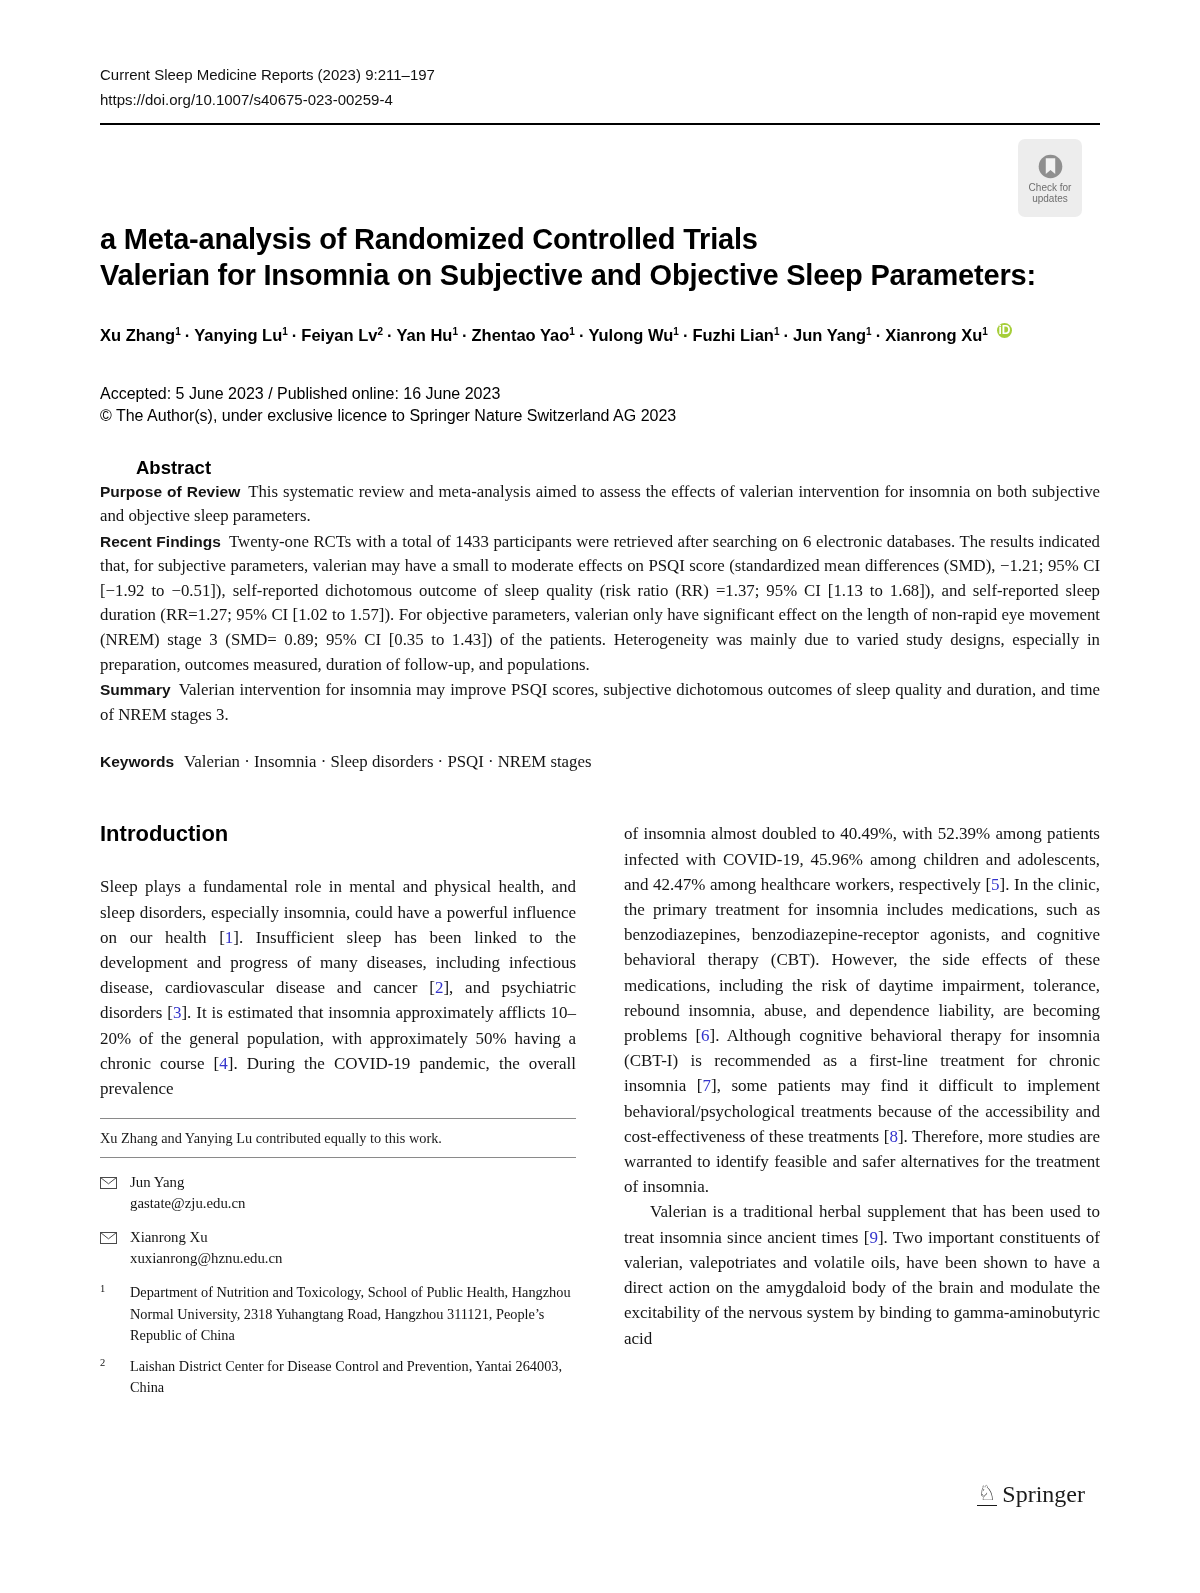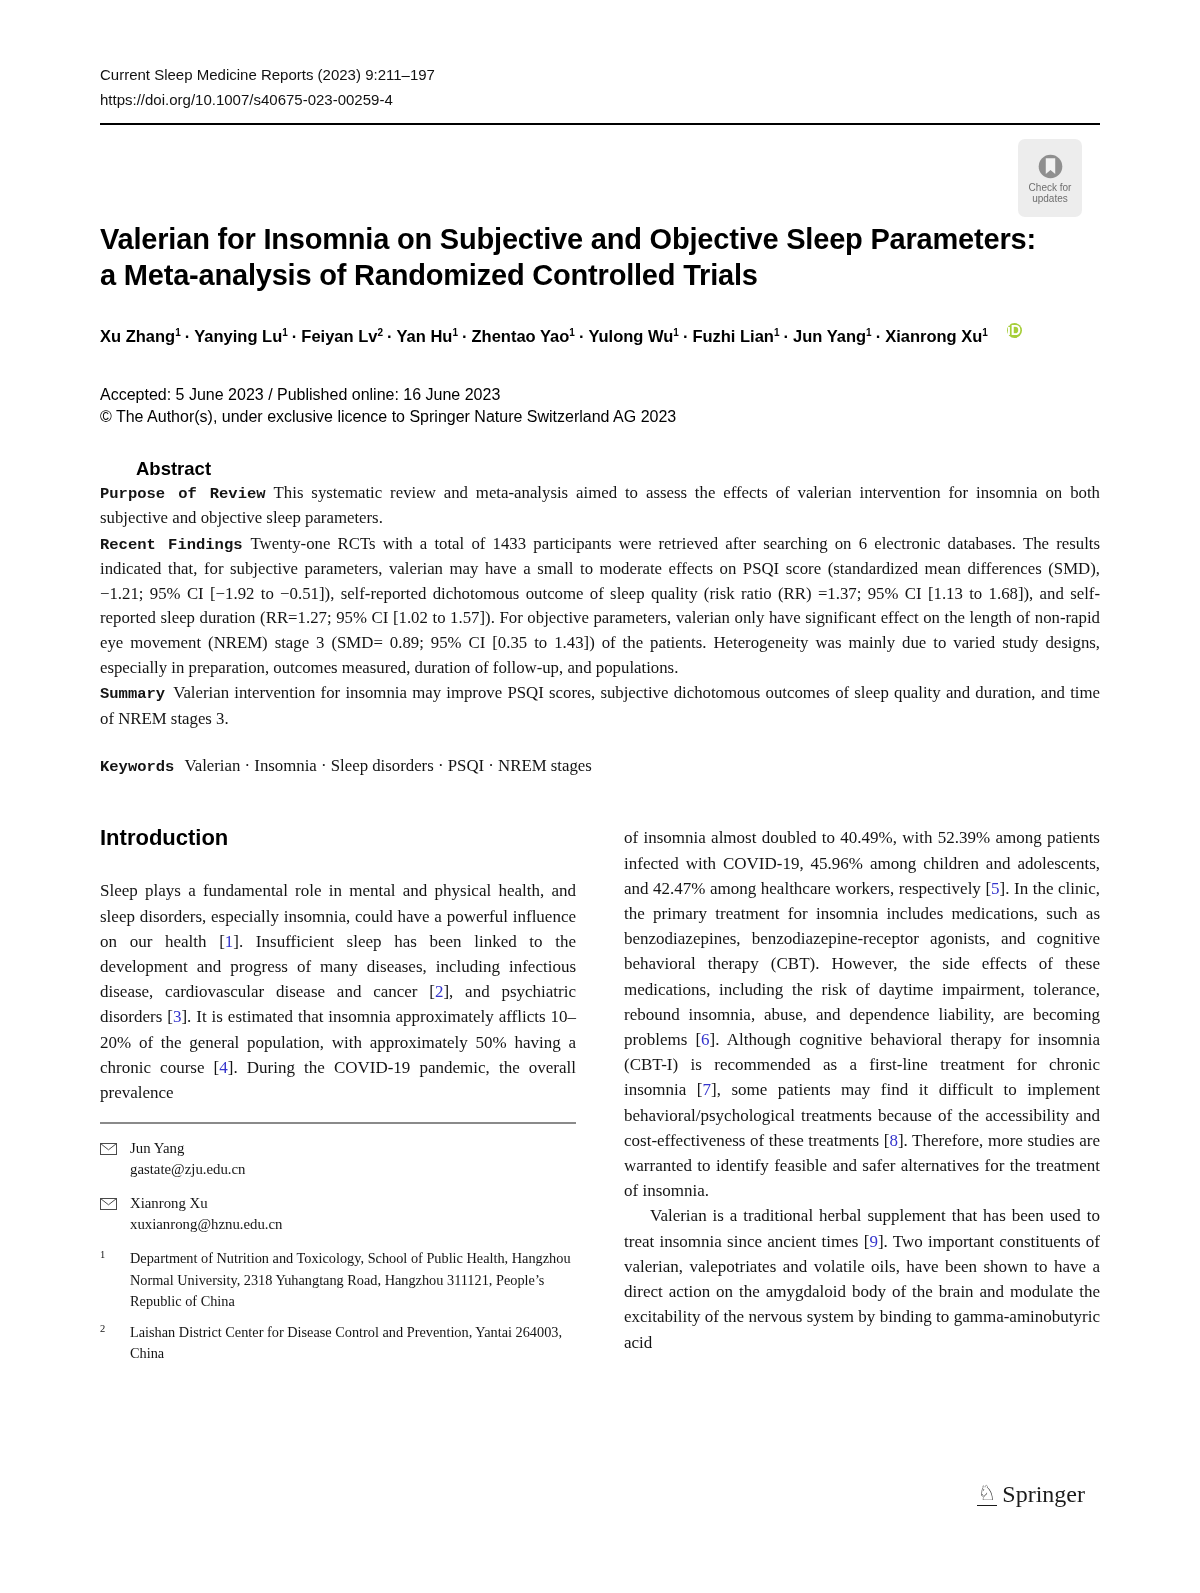--- a/index.html
+++ b/index.html
@@ -30,29 +30,29 @@
   .check-badge .cb-text { font-family:"Liberation Sans", sans-serif; font-size:10px; line-height:11px; color:#6e6e6e; text-align:center; margin-top:2px; }
 
   
   .title { font-family:"Liberation Sans", sans-serif; font-weight:bold; font-size:29px; line-height:36px; letter-spacing:-0.2px; color:#000; }
   .authors { margin-top:30px; font-family:"Liberation Sans", sans-serif; font-weight:bold; font-size:16.5px; color:#000; }
   .authors sup { font-size:10px; vertical-align:super; }
   .author-sep { font-weight:bold; padding:0 4px; }
   .orcid {
     display:inline-block; width:15px; height:15px; border-radius:50%;
     background:#a6ce39; color:#fff; font-family:"Liberation Sans", sans-serif;
-    font-size:14px; font-weight:bold; line-height:15px;
-    vertical-align:super; margin-left:19px; cursor:pointer;
+    font-size:12px; font-weight:bold; text-align:center; line-height:15px;
+    vertical-align:super; margin-left:9px; cursor:pointer;
   }
   .accepted { margin-top:38px; font-family:"Liberation Sans", sans-serif; font-size:16px; line-height:22px; color:#000000; }
 
   
   .abs-head { margin-top:30px; font-family:"Liberation Sans", sans-serif; font-weight:bold; font-size:18.5px; color:#000;margin-left:36px; }
   .abs-para { font-size:16.8px; line-height:24.6px; text-align:justify; margin-top:1px; }
-  .run-label { font-family:Liberation Mono, monospace; font-weight:bold; font-size:15.5px; padding-right:8px; }
+  .run-label { font-family:Liberation Sans, sans-serif; font-weight:bold; font-size:15.5px; padding-right:8px; }
   .keywords { margin-top:25px; font-size:16.8px; }
   .keywords .run-label { padding-right:10px; }
 
   
   .cols { display:flex; gap:48px; margin-top:49px; }
   .col { width:476px; }
   .sec-head { font-family:"Liberation Sans", sans-serif; font-weight:bold; font-size:22px; color:#000; }
   .body-para { font-size:17px; line-height:25.2px; text-align:justify; }
   .col-left .body-para { margin-top:27px; }
   .indent { text-indent:26px; }
@@ -99,22 +99,22 @@
           <path d="M7.8 4.6 h8.4 v14 l-4.2 -3.6 -4.2 3.6 z" fill="#f2f2f2"></path>
         </svg>
         <div class="cb-text">
           <div>Check for</div>
           <div>updates</div>
         </div>
       </div>
     </div>
 
     <div class="title">
+      <div>a Meta-analysis of Randomized Controlled Trials</div>
       <div>Valerian for Insomnia on Subjective and Objective Sleep Parameters:</div>
-      <div>a Meta-analysis of Randomized Controlled Trials</div>
     </div>
 
     <div class="authors">
       <span><span>Xu Zhang</span><sup>1</sup></span><span class="author-sep">·</span><span><span>Yanying Lu</span><sup>1</sup></span><span class="author-sep">·</span><span><span>Feiyan Lv</span><sup>2</sup></span><span class="author-sep">·</span><span><span>Yan Hu</span><sup>1</sup></span><span class="author-sep">·</span><span><span>Zhentao Yao</span><sup>1</sup></span><span class="author-sep">·</span><span><span>Yulong Wu</span><sup>1</sup></span><span class="author-sep">·</span><span><span>Fuzhi Lian</span><sup>1</sup></span><span class="author-sep">·</span><span><span>Jun Yang</span><sup>1</sup></span><span class="author-sep">·</span><span><span>Xianrong Xu</span><sup>1</sup></span><span class="orcid">iD</span>
     </div>
 
     <div class="accepted">
       <div>Accepted: 5 June 2023 / Published online: 16 June 2023</div>
       <div>© The Author(s), under exclusive licence to Springer Nature Switzerland AG 2023</div>
     </div>
@@ -126,20 +126,21 @@
     <div class="abs-para"><span class="run-label">Summary</span><span>Valerian intervention for insomnia may improve PSQI scores, subjective dichotomous outcomes of sleep quality and duration, and time of NREM stages 3.</span></div>
 
     <div class="keywords"><span class="run-label">Keywords</span><span>Valerian · Insomnia · Sleep disorders · PSQI · NREM stages</span></div>
 
     <div class="cols">
       <div class="col col-left">
         <div class="sec-head">Introduction</div>
         <div class="body-para"><span>Sleep plays a fundamental role in mental and physical health, and sleep disorders, especially insomnia, could have a powerful influence on our health [</span><span class="cite">1</span><span>]. Insufficient sleep has been linked to the development and progress of many diseases, including infectious disease, cardiovascular disease and cancer [</span><span class="cite">2</span><span>], and psychiatric disorders [</span><span class="cite">3</span><span>]. It is estimated that insomnia approximately afflicts 10–20% of the general population, with approximately 50% having a chronic course [</span><span class="cite">4</span><span>]. During the COVID-19 pandemic, the overall prevalence</span></div>
 
         <hr class="fn-rule first">
+        <div class="fn-note">Xu Zhang and Yanying Lu contributed equally to this work.</div>
         <hr class="fn-rule">
 
         <div class="corr">
           <div class="corr-entry">
             <span class="corr-icon">
               <svg width="17" height="12" viewBox="0 0 17 12">
                   <rect x="0.5" y="0.5" width="16" height="11" fill="none" stroke="#4a4a4a" stroke-width="1"></rect>
                   <path d="M0.5 0.5 L8.5 6.8 L16.5 0.5" fill="none" stroke="#4a4a4a" stroke-width="1"></path>
                 </svg>
             </span>

